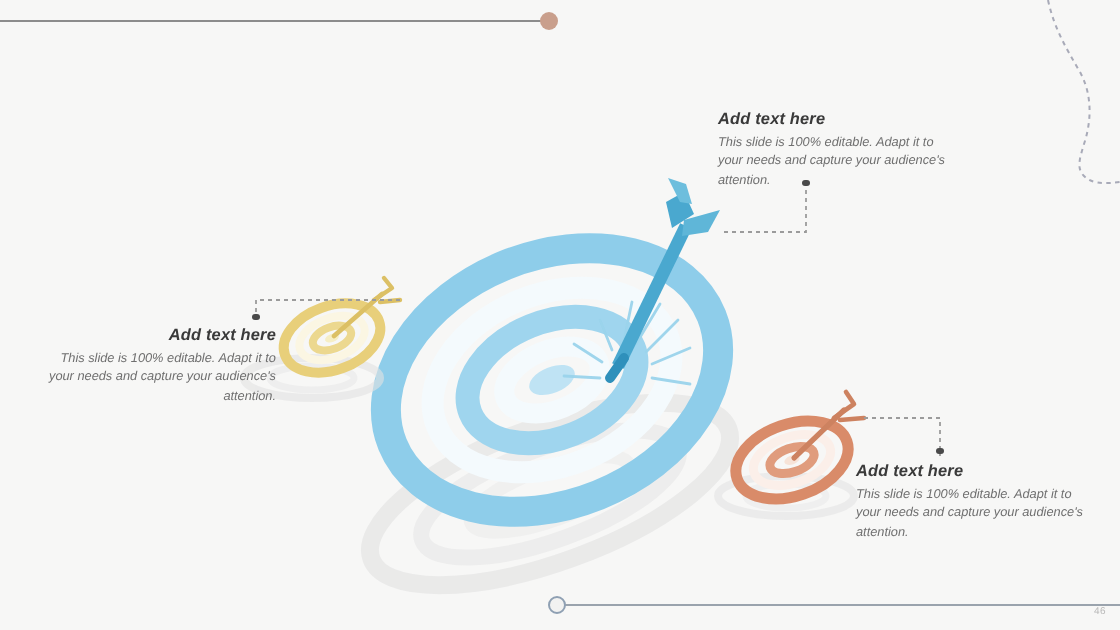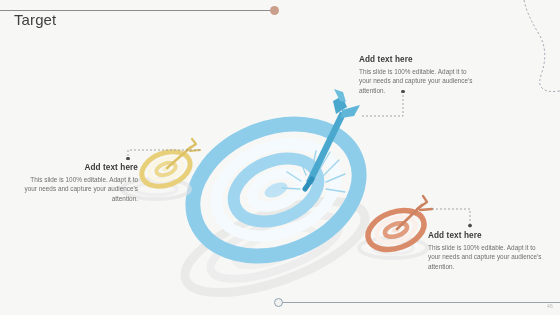--- a/index.html
+++ b/index.html
@@ -79,21 +79,21 @@
   .corner-deco {
     position: absolute;
     right: 0;
     top: 0;
     width: 80px;
     height: 120px;
     pointer-events: none;
   }
 
   
-  .textblock { position: absolute; }
+  .textblock { position: absolute; font-style: italic; }
   .tb-title {
     font-size: 8.2px;
     font-weight: bold;
     color: #3a3a3a;
     margin: 0 0 2.5px 0;
     letter-spacing: 0.1px;
   }
   .tb-body {
     font-size: 6.4px;
     line-height: 1.55;
@@ -122,21 +122,20 @@
     pointer-events: none;
   }
 </style>
 </head>
 <body>
 
 <div id="slide">
 
   <div class="header-rule"></div>
   <div class="header-dot"></div>
-  <div class="slide-title">Target</div>
 
   <svg class="corner-deco" viewBox="0 0 80 120">
     <path d="M 44 0 C 47 14, 53 24, 60 36 C 66 47, 66 60, 62 72 C 60 79, 58 84, 62 88 C 66 92, 72 92, 80 91" fill="none" stroke="#8e90a3" stroke-width="1" stroke-dasharray="2.2 2.2" opacity="0.75"></path>
   </svg>
 
   <svg class="art" viewBox="0 0 560 315">
     <defs>
 
       <radialGradient id="shadGrad" cx="50%" cy="50%" r="50%">
         <stop offset="0%" stop-color="#cfcfcf" stop-opacity="0.85"></stop>

